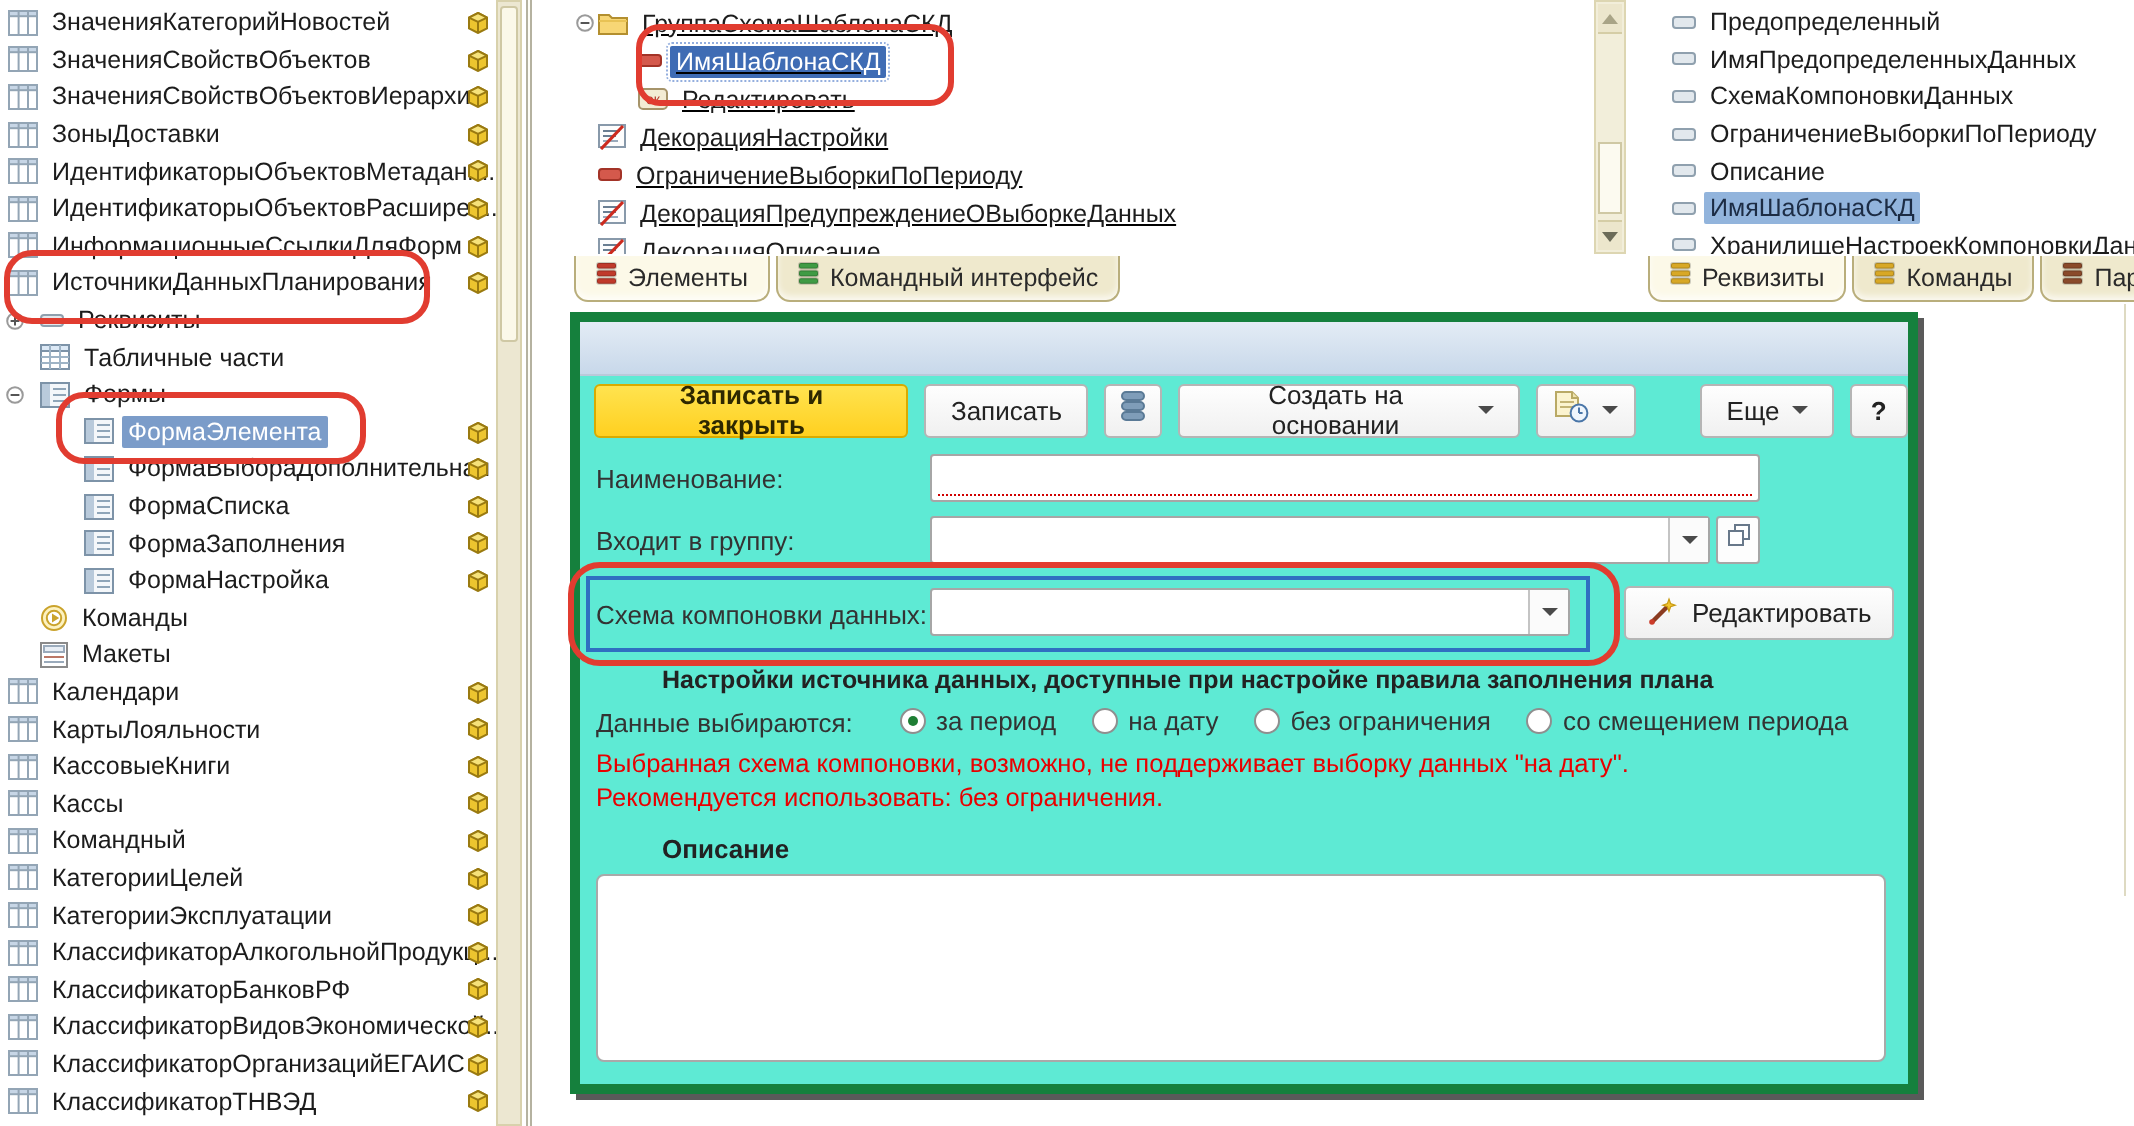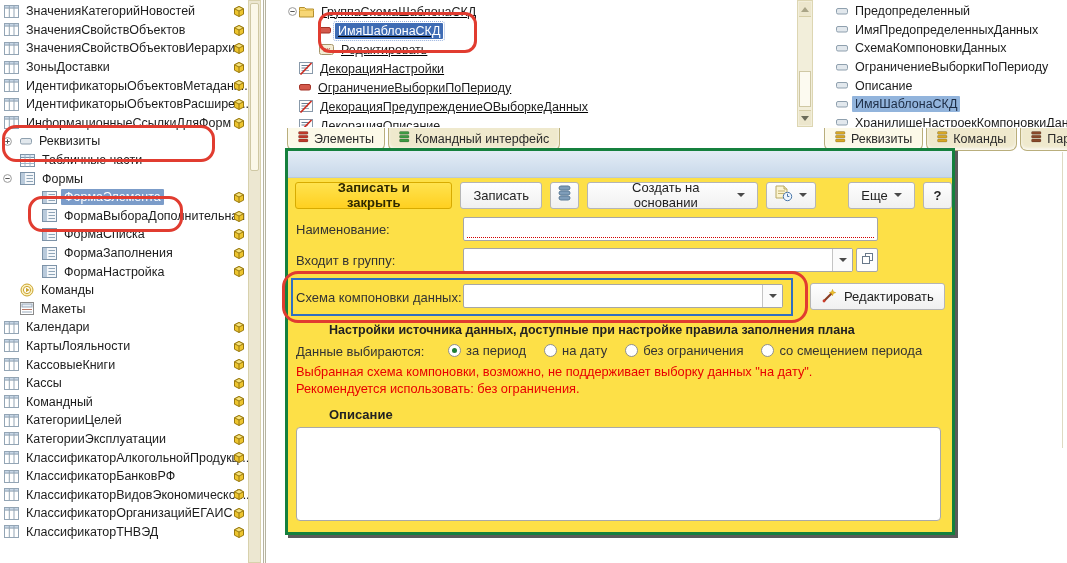--- a/index.html
+++ b/index.html
@@ -45,22 +45,22 @@
   
   .tabstrip{position:absolute;display:flex;gap:3px;padding:0 0 0 2px;height:23px;align-items:flex-start;}
   #mid-tabs{left:285px;top:128px;width:530px;}
   #right-tabs{left:822px;top:128px;width:245px;overflow:hidden;}
   .tab{display:inline-flex;align-items:center;gap:5px;padding:3px 10px 4px;
     border:1px solid #b9ae7c;border-top:none;border-radius:0 0 7px 7px;
     background:#efe9cd;font-size:12.5px;color:#2a2a2a;cursor:default;
     box-shadow:inset 0 -2px 3px rgba(255,255,255,.7);}
   .tab.active{background:#fcf9e8;}
   
-  #form-panel{position:absolute;left:285px;top:148px;width:664px;height:381px;background:#fde047;
-    border:3px solid #15803d;box-shadow:3px 3px 0 0 #5a5a5a;box-sizing:content-box;}
+  #form-panel{position:absolute;left:285px;top:156px;width:664px;height:381px;background:#5eead4;
+    border:5px solid #15803d;box-shadow:3px 3px 0 0 #5a5a5a;box-sizing:content-box;}
   #form-caption{position:absolute;left:0;top:0;right:0;height:26px;
     background:linear-gradient(#e3ecf5,#c8d8ea);border-bottom:1px solid #b9c9da;}
   #form-toolbar{position:absolute;left:0;top:28px;right:0;height:32px;
     display:flex;align-items:center;gap:8px;padding-left:7px;}
   .btn{display:inline-flex;align-items:center;justify-content:center;gap:6px;height:27px;padding:0 12px;
     background:linear-gradient(#fefefe,#f0f0f0);border:1px solid #b5b5b5;border-radius:3px;
     font-size:13px;color:#222;box-sizing:border-box;}
   .btn-primary{background:linear-gradient(#ffe34f,#ffd020);border-color:#d8ab00;
     font-weight:bold;color:#2e2800;padding:0 15px;}
   .btn-icon{width:30px;padding:0;}
@@ -211,20 +211,38 @@
         <span class="lbl">ИнформационныеСсылкиДляФорм</span>
         <span class="cube">
           <svg width="10" height="11">
             <path d="M5 0.5 L9.5 2.8 L9.5 8.2 L5 10.5 L0.5 8.2 L0.5 2.8 Z" fill="#edc52f" stroke="#9a7a10"></path>
             <path d="M5 0.5 L9.5 2.8 L5 5 L0.5 2.8 Z" fill="#f6e27a" stroke="#9a7a10"></path>
             <path d="M5 5 L5 10.5" stroke="#9a7a10"></path>
           </svg>
         </span>
       </div>
       <div class="trow">
+        <span class="ticon" style="margin-left: 4px;">
+          <svg width="15" height="13">
+            <rect x="0.5" y="0.5" width="14" height="12" fill="#fff" stroke="#93a5b5"></rect>
+            <rect x="0.5" y="0.5" width="14" height="2.6" fill="#c7d6e6" stroke="#93a5b5"></rect>
+            <line x1="5.3" y1="0.5" x2="5.3" y2="12.5" stroke="#93a5b5"></line>
+            <line x1="10" y1="0.5" x2="10" y2="12.5" stroke="#93a5b5"></line>
+          </svg>
+        </span>
+        <span class="lbl">ИсточникиДанныхПланирования</span>
+        <span class="cube">
+          <svg width="10" height="11">
+            <path d="M5 0.5 L9.5 2.8 L9.5 8.2 L5 10.5 L0.5 8.2 L0.5 2.8 Z" fill="#edc52f" stroke="#9a7a10"></path>
+            <path d="M5 0.5 L9.5 2.8 L5 5 L0.5 2.8 Z" fill="#f6e27a" stroke="#9a7a10"></path>
+            <path d="M5 5 L5 10.5" stroke="#9a7a10"></path>
+          </svg>
+        </span>
+      </div>
+      <div class="trow">
         <span class="expander">
           <svg width="9" height="9">
             <circle cx="4.5" cy="4.5" r="3.9" fill="#fff" stroke="#9a9a9a"></circle>
             <line x1="2.3" y1="4.5" x2="6.7" y2="4.5" stroke="#555"></line>
             <line x1="4.5" y1="2.3" x2="4.5" y2="6.7" stroke="#555"></line>
           </svg>
         </span>
         <span class="ticon" style="margin-left: 20px;">
           <svg width="12" height="7">
             <rect x="0.5" y="0.5" width="11" height="5.5" rx="1.5" fill="#e2e8ed" stroke="#8fa0ae"></rect>

